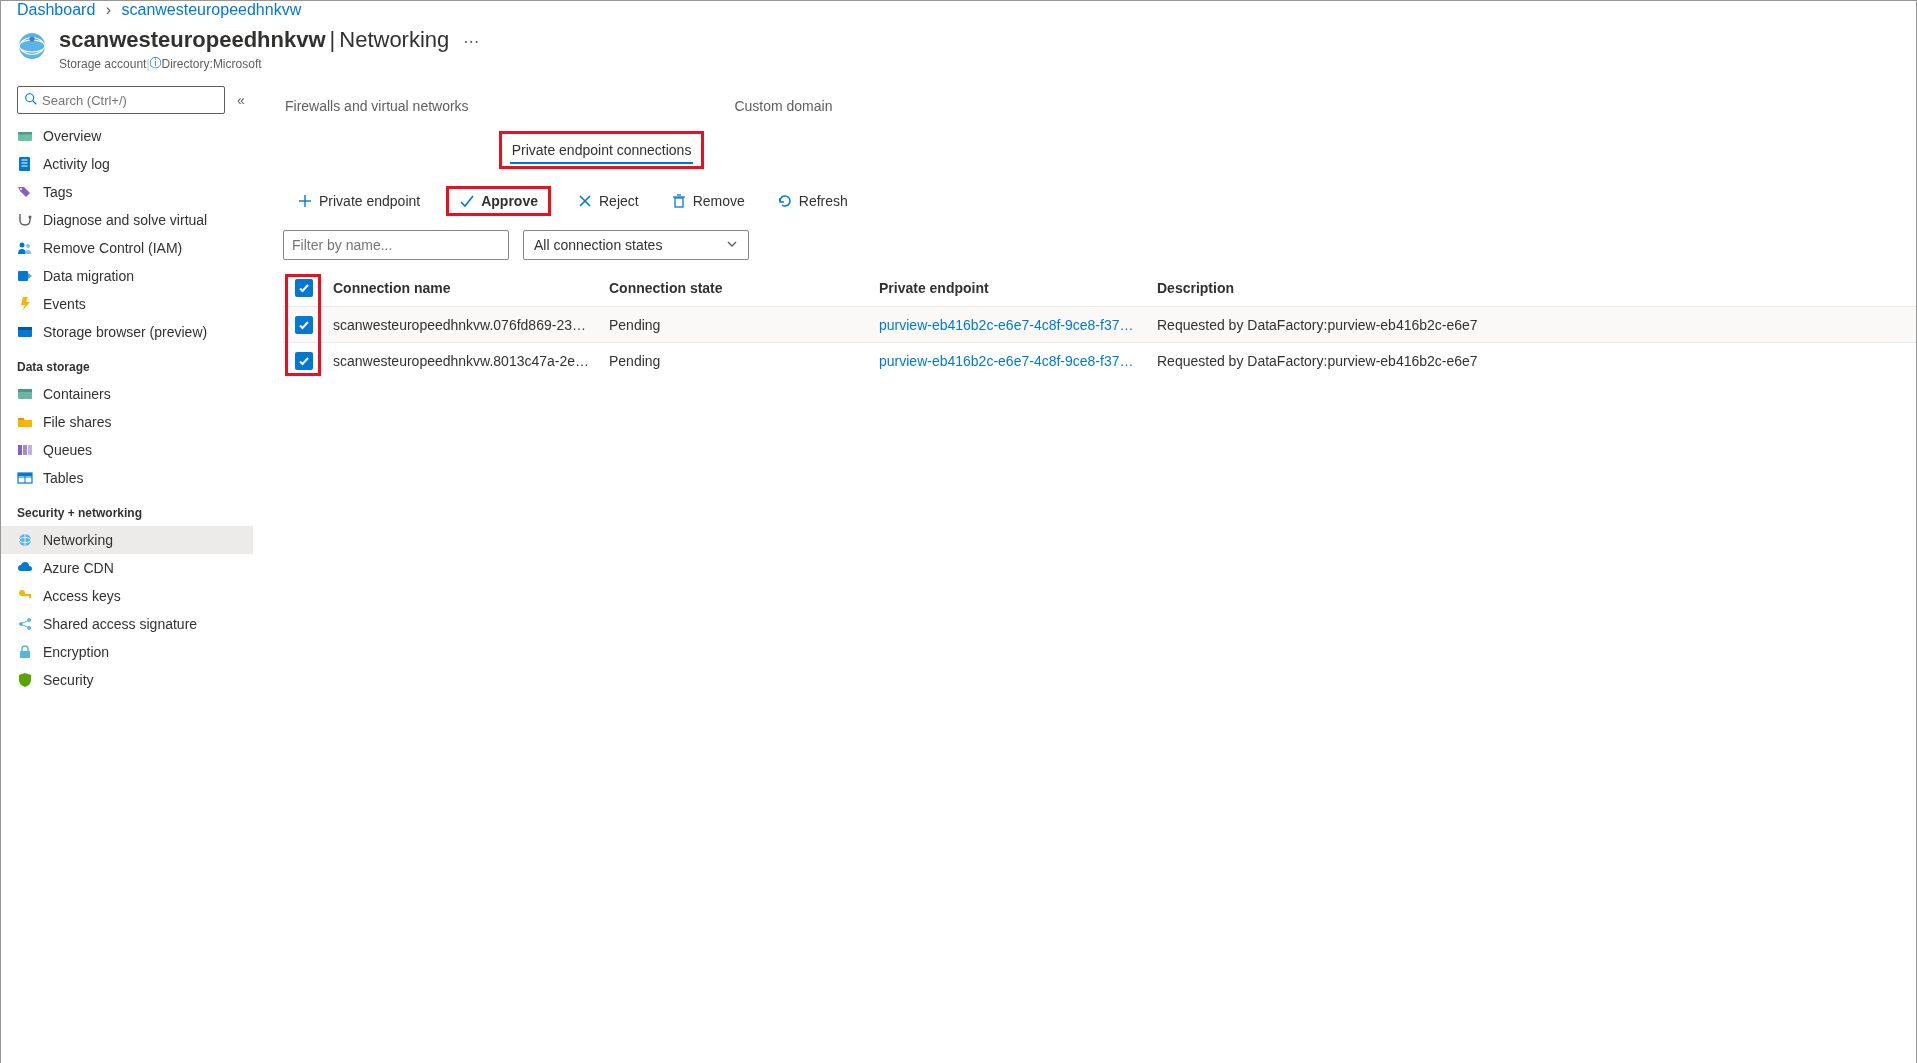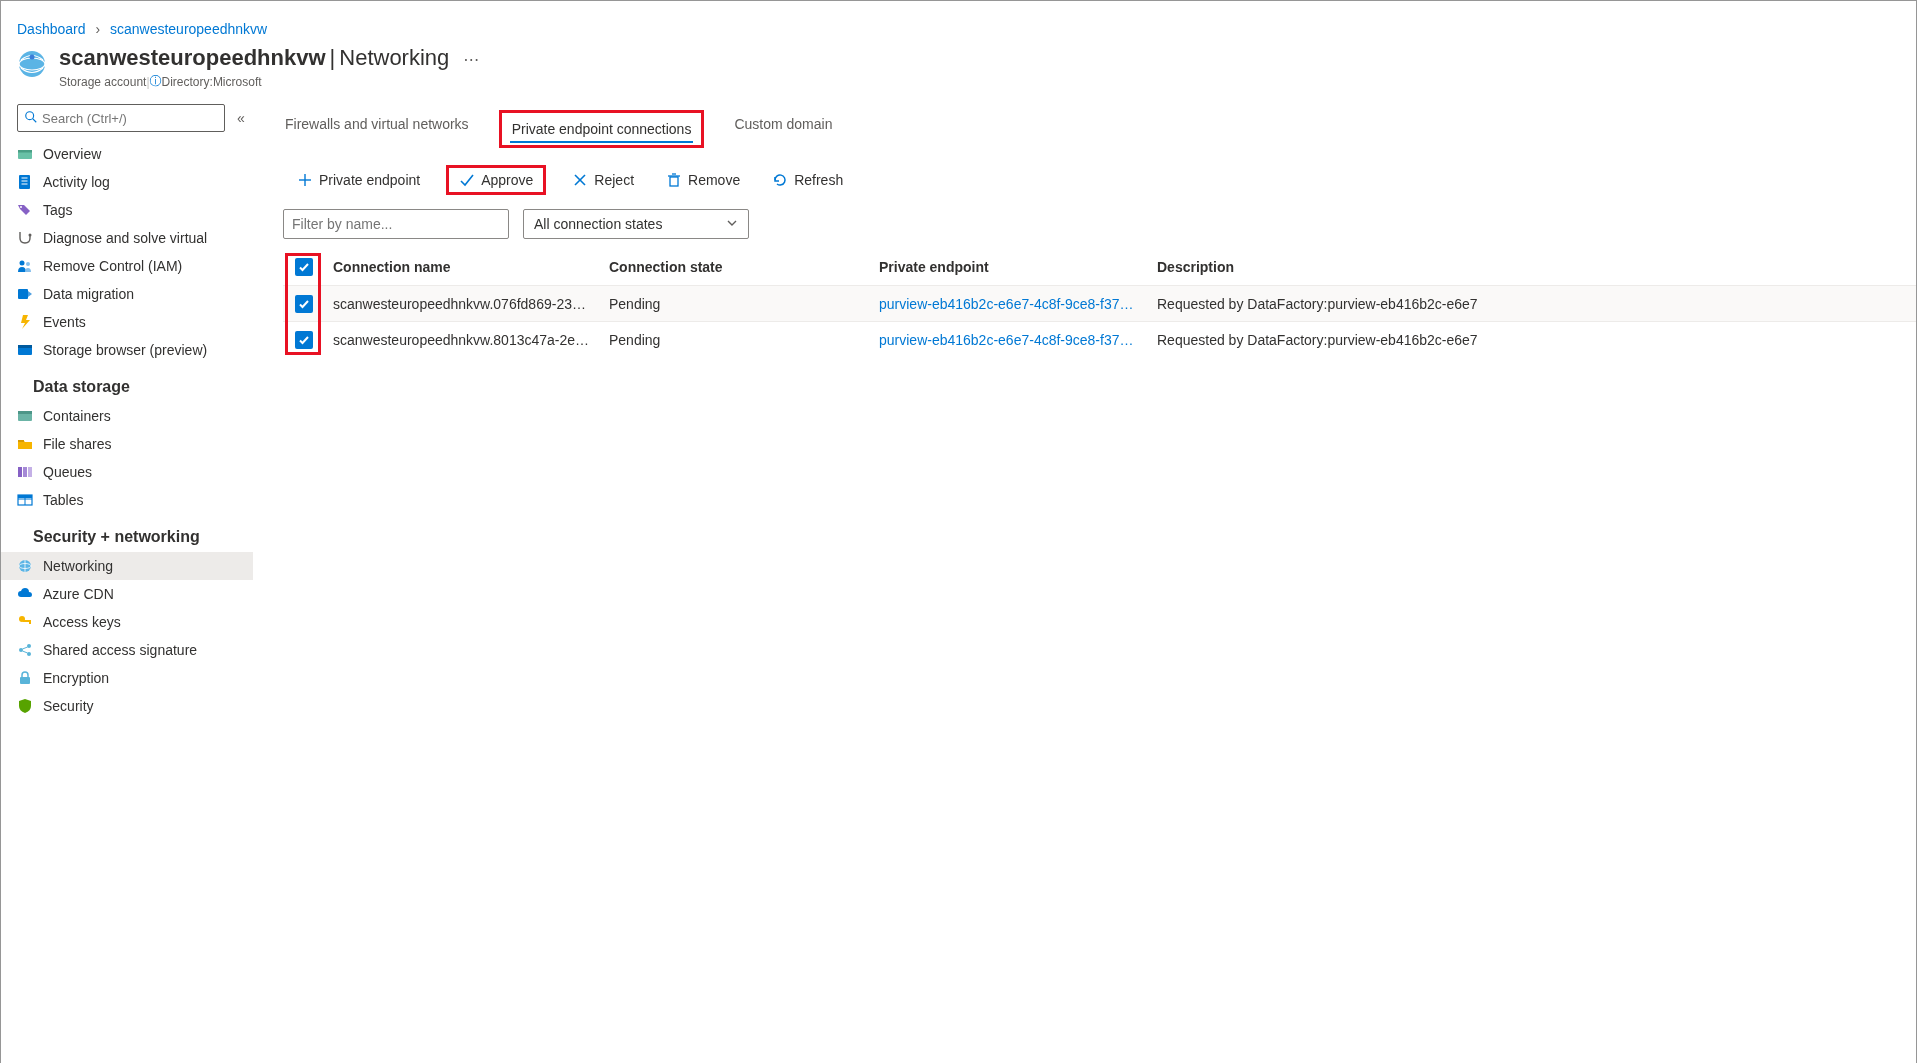--- a/index.html
+++ b/index.html
@@ -5,21 +5,21 @@
   * { box-sizing: border-box; margin: 0; padding: 0; }
   body {
     font-family: "Segoe UI", -apple-system, BlinkMacSystemFont, sans-serif;
     font-size: 14px;
     color: #323130;
     background: #fff;
     border: 1px solid #969696;
   }
   .page { display: flex; flex-direction: column; height: 100vh; min-height: 800px; }
   
-  .breadcrumb { padding: 20px 16px 4px; font-size: 14px; }
+  .breadcrumb { padding: 0 16px 4px; font-size: 16px; }
   .breadcrumb a { color: #0078d4; text-decoration: none; cursor: pointer; }
   .breadcrumb .sep { color: #605e5c; margin: 0 6px; }
   
   .header { padding: 4px 16px 10px; display: flex; align-items: flex-start; gap: 12px; }
   .header-icon { width: 30px; height: 30px; flex-shrink: 0; margin-top: 4px; }
   .header-text { display: flex; flex-direction: column; gap: 2px; }
   .header-title { font-size: 22px; font-weight: 600; color: #323130; display: flex; align-items: baseline; gap: 4px; }
   .header-title .thin { font-weight: 400; }
   .header-title .dots { font-weight: 400; color: #605e5c; margin-left: 10px; font-size: 16px; letter-spacing: 2px; }
   .header-sub { font-size: 12px; color: #605e5c; display: flex; align-items: center; gap: 0; }
@@ -32,21 +32,21 @@
   .search-box { flex: 1; display: flex; align-items: center; border: 1px solid #605e5c; border-radius: 2px; height: 28px; padding: 0 6px; }
   .search-box input { border: none; outline: none; flex: 1; font-size: 13px; background: transparent; }
   .collapse-btn { color: #605e5c; cursor: pointer; font-size: 14px; padding: 4px; }
   .sb-scroll { flex: 1; overflow-y: auto; position: relative; }
   .sb-scroll::-webkit-scrollbar { width: 14px; }
   .sb-scroll::-webkit-scrollbar-track { background: #f3f2f1; }
   .sb-scroll::-webkit-scrollbar-thumb { background: #c8c6c4; }
   .sb-item { display: flex; align-items: center; gap: 10px; padding: 6px 16px; cursor: pointer; color: #323130; }
   .sb-item.active { background: #edebe9; }
   .sb-item .ic { width: 16px; height: 16px; display: inline-flex; align-items: center; justify-content: center; flex-shrink: 0; }
-  .sb-section { padding: 14px 32px 6px; font-weight: 600; font-size: 16px; color: #323130; }
+  .sb-section { padding: 14px 16px 6px; font-weight: 600; font-size: 12px; color: #323130; }
   
   .main { flex: 1; padding: 0 0 15px 30px; overflow: auto; }
   .tabs { display: flex; gap: 28px; padding: 10px 0 0; border-bottom: 1px solid transparent; }
   .tab { padding: 6px 2px 10px; color: #605e5c; cursor: pointer; position: relative; }
   .tab.active { color: #323130; }
   .tab.active::after { content: ""; position: absolute; left: 0; right: 0; bottom: 0; height: 2px; background: #0078d4; }
   .toolbar { display: flex; gap: 20px; align-items: center; padding: 16px 0 14px 8px; }
   .tbtn { display: inline-flex; align-items: center; gap: 6px; color: #323130; cursor: pointer; padding: 4px 6px; }
   .tbtn .ic { width: 16px; height: 16px; display: inline-flex; align-items: center; justify-content: center; }
   .tbtn.primary .ic { color: #0078d4; }
@@ -63,22 +63,22 @@
   .cell { padding: 0 8px; overflow: hidden; text-overflow: ellipsis; white-space: nowrap; }
   .c-chk { width: 42px; display: flex; justify-content: center; }
   .c-name { width: 276px; }
   .c-state { width: 270px; }
   .c-ep { width: 278px; }
   .c-desc { flex: 1; }
   .link { color: #0078d4; cursor: pointer; }
   .chk { width: 18px; height: 18px; background: #0078d4; display: inline-flex; align-items: center; justify-content: center; color: #fff; cursor: pointer; border-radius: 2px; }
   
   .hl { border: 3px solid #e81123; position: relative; display: inline-block; }
-  .hl-tab { padding: 2px 8px 2px; }
-  .hl-approve { padding: 0 4px; }
+  .hl-tab { padding: 2px 8px 2px; margin-top: 39px; }
+  .hl-approve { padding: 0 4px; font-weight: bold; }
   .hl-checks { position: absolute; border: 3px solid #e81123; pointer-events: none; }
 </style>
 </head>
 <body>
 
 <div class="page">
 
   <div class="breadcrumb">
     <a>Dashboard</a>
     <span class="sep">›</span>

